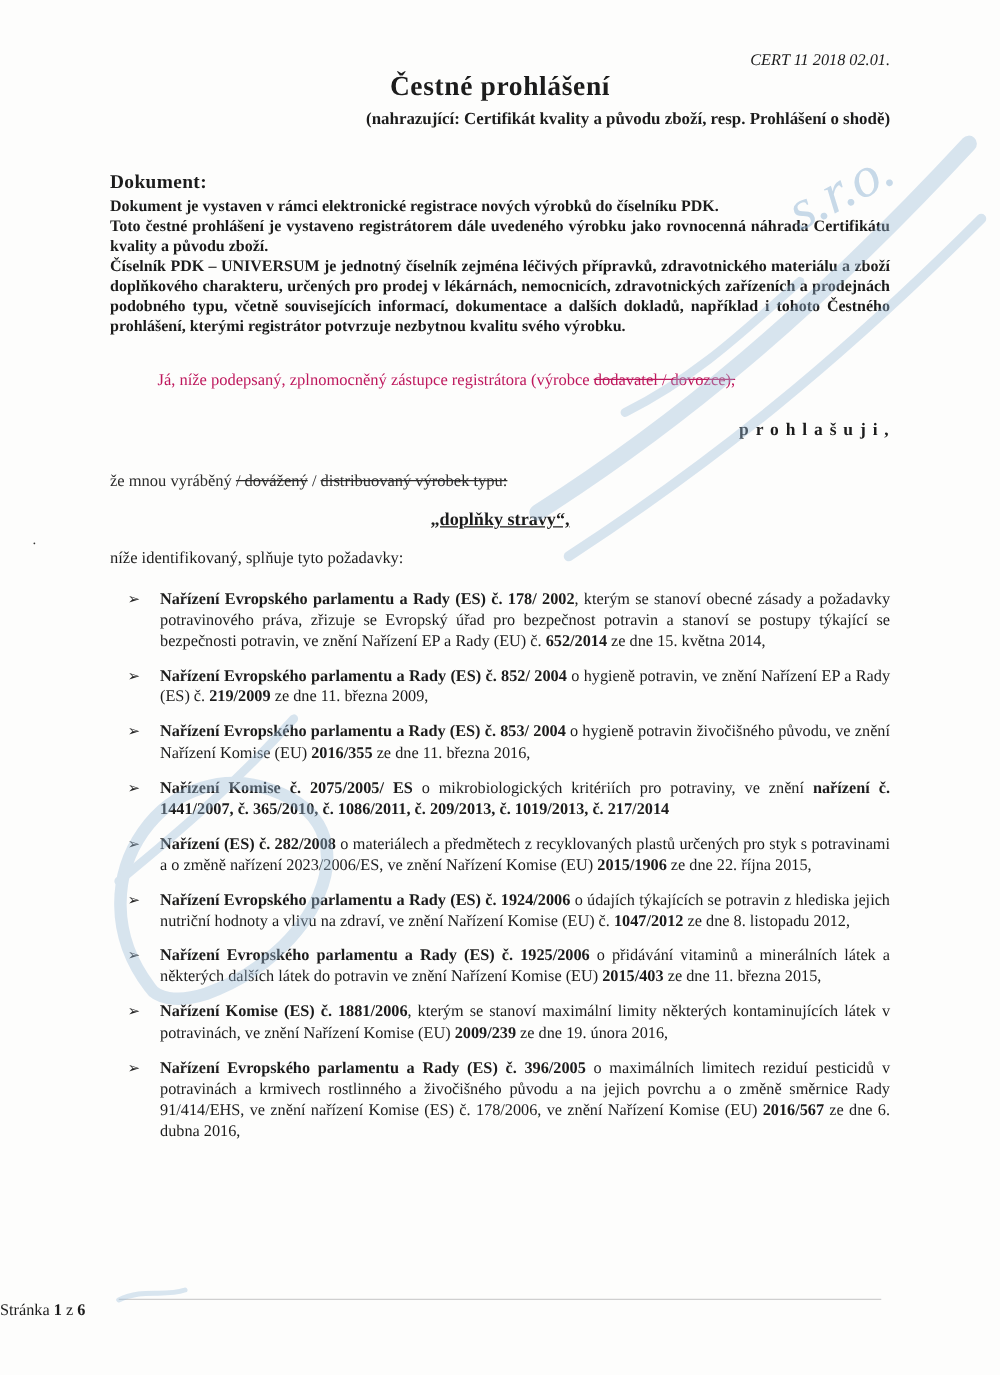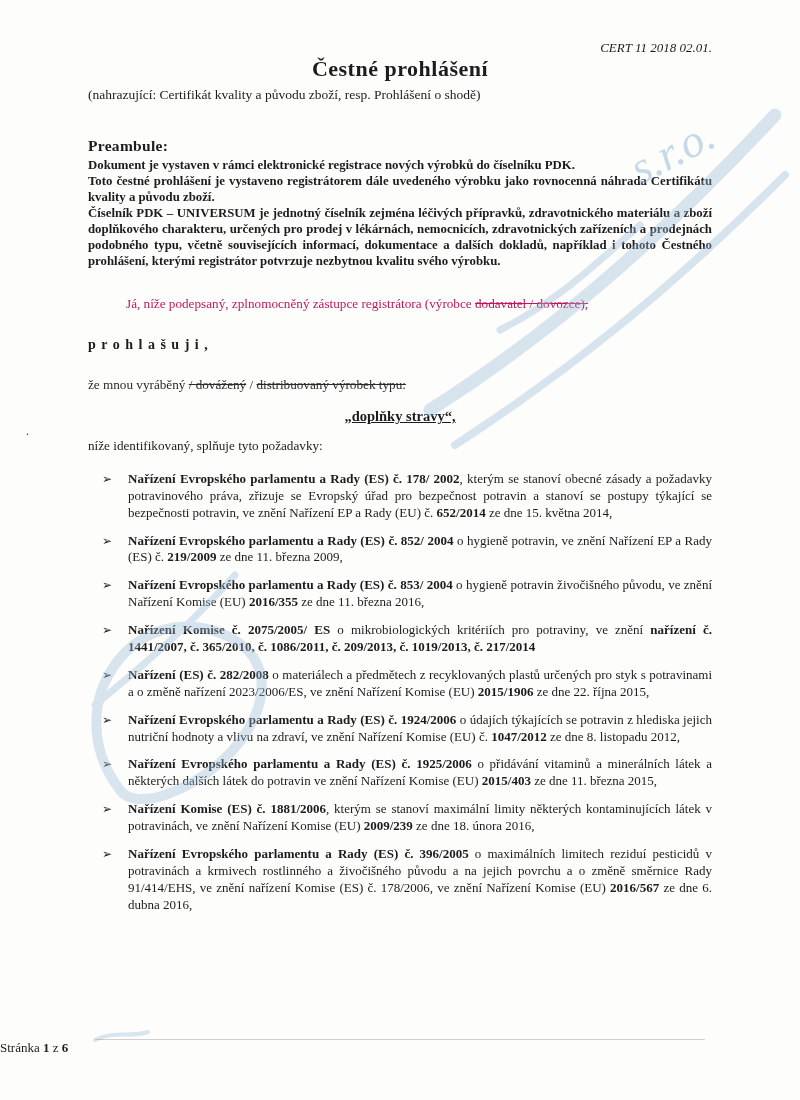--- a/index.html
+++ b/index.html
@@ -10,25 +10,25 @@
     font-family: "Liberation Serif", "DejaVu Serif", serif;
     color: #1c1c1c;
     position: relative;
     overflow: hidden;
   }
   .page { position: relative; width: 800px; height: 1100px; padding: 40px 88px 0 88px; }
   .watermark { position: absolute; inset: 0; pointer-events: none; z-index: 2; }
   .content { position: relative; z-index: 1; }
   .doc-code { text-align: right; font-style: italic; font-size: 13px; }
   .title { text-align: center; font-size: 22px; font-weight: bold; letter-spacing: .5px; margin-bottom: 5px; }
-  .subtitle { text-align: left; font-weight: normal; font-size: 13.5px; margin-bottom: 34px; }
+  .subtitle { text-align: right; font-weight: bold; font-size: 13.5px; margin-bottom: 34px; }
   .preambule-heading { font-size: 15.5px; font-weight: bold; letter-spacing: .3px; margin-bottom: 3px; }
   .preamble p { font-weight: bold; font-size: 12.8px; line-height: 1.25; text-align: justify; }
   .intro { margin-top: 26px; padding-left: 38px; font-size: 13.2px; color: #be185d; }
-  .prohlasuji { text-align: left; font-weight: bold; font-size: 14px; margin: 25px 0 24px; letter-spacing: 1px; }
+  .prohlasuji { text-align: right; font-weight: bold; font-size: 14px; margin: 25px 0 24px; letter-spacing: 1px; }
   .product-line { font-size: 13.2px; color: #2b2b2b; }
   .product-type { text-align: center; font-weight: bold; font-size: 14.5px; margin: 15px 0 13px; text-decoration: underline; }
   .req-intro { font-size: 13.2px; margin-bottom: 17px; }
   .item { display: flex; margin-bottom: 11px; }
   .bullet { flex: 0 0 26px; width: 26px; margin-left: 14px; font-size: 12px; padding-top: 1px; color: #222; }
   .itext { flex: 1; font-size: 13px; line-height: 1.3; text-align: justify; }
   .b { font-weight: bold; }
   .strike { text-decoration: line-through; }
   .footer-line { position: absolute; left: 95px; right: 95px; bottom: 60px; border-top: 1px solid #cfcfcf; }
   .footer { position: absolute; left: 0; right: 0; bottom: 44px; text-align: left; font-size: 13px; z-index: 1; }
@@ -50,21 +50,21 @@
     </g>
     <text x="640" y="185" transform="rotate(-27 640 185)" font-size="46" font-style="italic" font-family="Liberation Serif, serif" fill="#9cbcd9" opacity="0.55">s.r.o.</text>
   </svg>
 
   <div class="content">
     <div class="doc-code">CERT 11 2018 02.01.</div>
 
     <div class="title">Čestné prohlášení</div>
     <div class="subtitle">(nahrazující: Certifikát kvality a původu zboží, resp. Prohlášení o shodě)</div>
 
-    <div class="preambule-heading">Preambule:</div>
+    <div class="preambule-heading">Dokument:</div>
     <div class="preamble">
       <p>Dokument je vystaven v rámci elektronické registrace nových výrobků do číselníku PDK.</p>
       <p>Toto čestné prohlášení je vystaveno registrátorem dále uvedeného výrobku jako rovnocenná náhrada Certifikátu kvality a původu zboží.</p>
       <p>Číselník PDK – UNIVERSUM je jednotný číselník zejména léčivých přípravků, zdravotnického materiálu a zboží doplňkového charakteru, určených pro prodej v lékárnách, nemocnicích, zdravotnických zařízeních a prodejnách podobného typu, včetně souvisejících informací, dokumentace a dalších dokladů, například i tohoto Čestného prohlášení, kterými registrátor potvrzuje nezbytnou kvalitu svého výrobku.</p>
     </div>
 
     <p class="intro"><span>Já, níže podepsaný, zplnomocněný zástupce registrátora (výrobce  </span><span class="strike">dodavatel / dovozce),</span></p>
 
     <div class="prohlasuji">p r o h l a š u j i ,</div>
 
@@ -98,21 +98,21 @@
         <div class="item">
           <span class="bullet">➢</span>
           <div class="itext"><span class="b">Nařízení Evropského parlamentu a Rady (ES) č. 1924/2006</span><span> o údajích týkajících se potravin z hlediska jejich nutriční hodnoty a vlivu na zdraví, ve znění Nařízení Komise (EU) č. </span><span class="b">1047/2012</span><span> ze dne 8. listopadu 2012,</span></div>
         </div>
         <div class="item">
           <span class="bullet">➢</span>
           <div class="itext"><span class="b">Nařízení Evropského parlamentu a Rady (ES) č. 1925/2006</span><span>  o přidávání vitaminů a minerálních látek a některých dalších látek do potravin ve znění Nařízení Komise (EU) </span><span class="b">2015/403</span><span> ze dne 11. března 2015,</span></div>
         </div>
         <div class="item">
           <span class="bullet">➢</span>
-          <div class="itext"><span class="b">Nařízení Komise (ES) č. 1881/2006</span><span>, kterým se stanoví maximální limity některých kontaminujících látek v potravinách, ve znění Nařízení Komise (EU) </span><span class="b">2009/239</span><span> ze dne 18. února 2016,</span></div>
+          <div class="itext"><span class="b">Nařízení Komise (ES) č. 1881/2006</span><span>, kterým se stanoví maximální limity některých kontaminujících látek v potravinách, ve znění Nařízení Komise (EU) </span><span class="b">2009/239</span><span> ze dne 19. února 2016,</span></div>
         </div>
         <div class="item">
           <span class="bullet">➢</span>
           <div class="itext"><span class="b">Nařízení Evropského parlamentu a Rady (ES) č. 396/2005</span><span> o maximálních limitech reziduí pesticidů v potravinách a krmivech rostlinného a živočišného původu a na jejich povrchu a o změně směrnice Rady 91/414/EHS, ve znění nařízení Komise (ES) č. 178/2006, ve znění Nařízení Komise (EU) </span><span class="b">2016/567</span><span> ze dne 6. dubna 2016,</span></div>
         </div>
       </div>
   </div>
 
   <div class="margin-dot">.</div>
   <div class="footer-line"></div>

